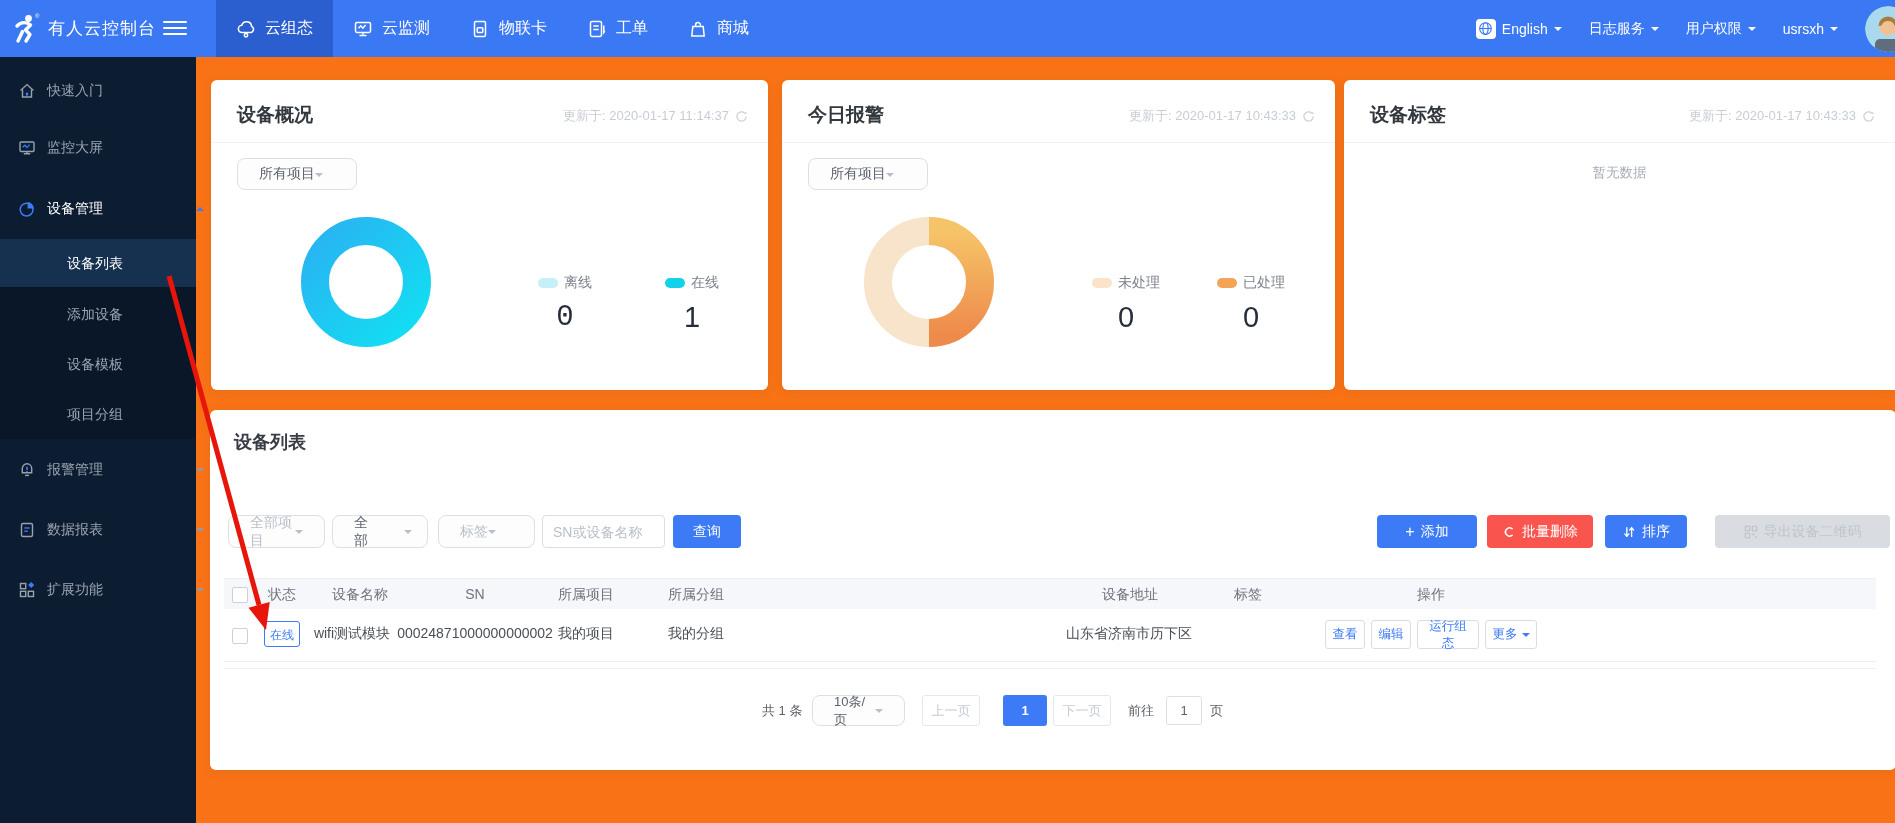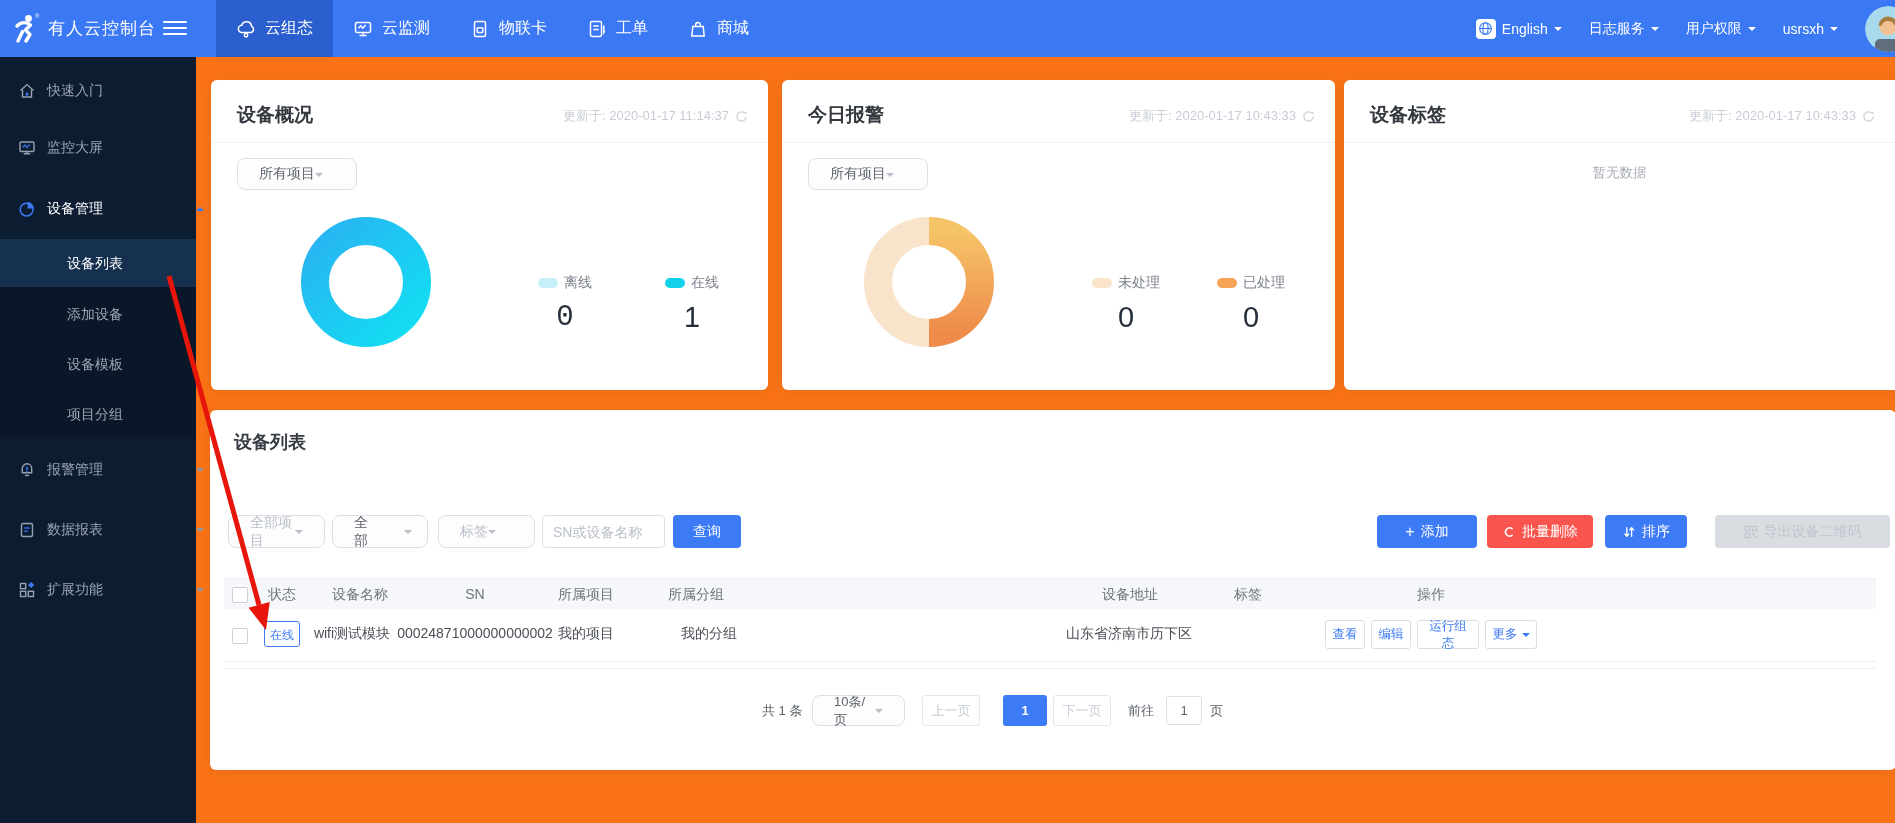--- a/index.html
+++ b/index.html
@@ -403,21 +403,21 @@
       <div class="th" style="left:1024px;">标签</div>
       <div class="th" style="left:1207px;">操作</div>
     </div>
 
     <div class="trow">
       <div class="cb" style="left:8px;top:20px;"></div>
       <div class="status-pill">在线</div>
       <div class="td" style="left:120px;margin-left:8px;">wifi测试模块</div>
       <div class="td" style="left:251px;">00024871000000000002</div>
       <div class="td" style="left:362px;">我的项目</div>
-      <div class="td" style="left:472px;margin-left:13px;">我的分组</div>
+      <div class="td" style="left:472px;">我的分组</div>
       <div class="td" style="left:905px;">山东省济南市历下区</div>
       <div class="ops">
         <button class="op-btn" style="width:40px;">
           <span>查看</span>
         </button>
         <button class="op-btn" style="width:40px;">
           <span>编辑</span>
         </button>
         <button class="op-btn" style="width:62px;">
           <span>运行组态</span>

